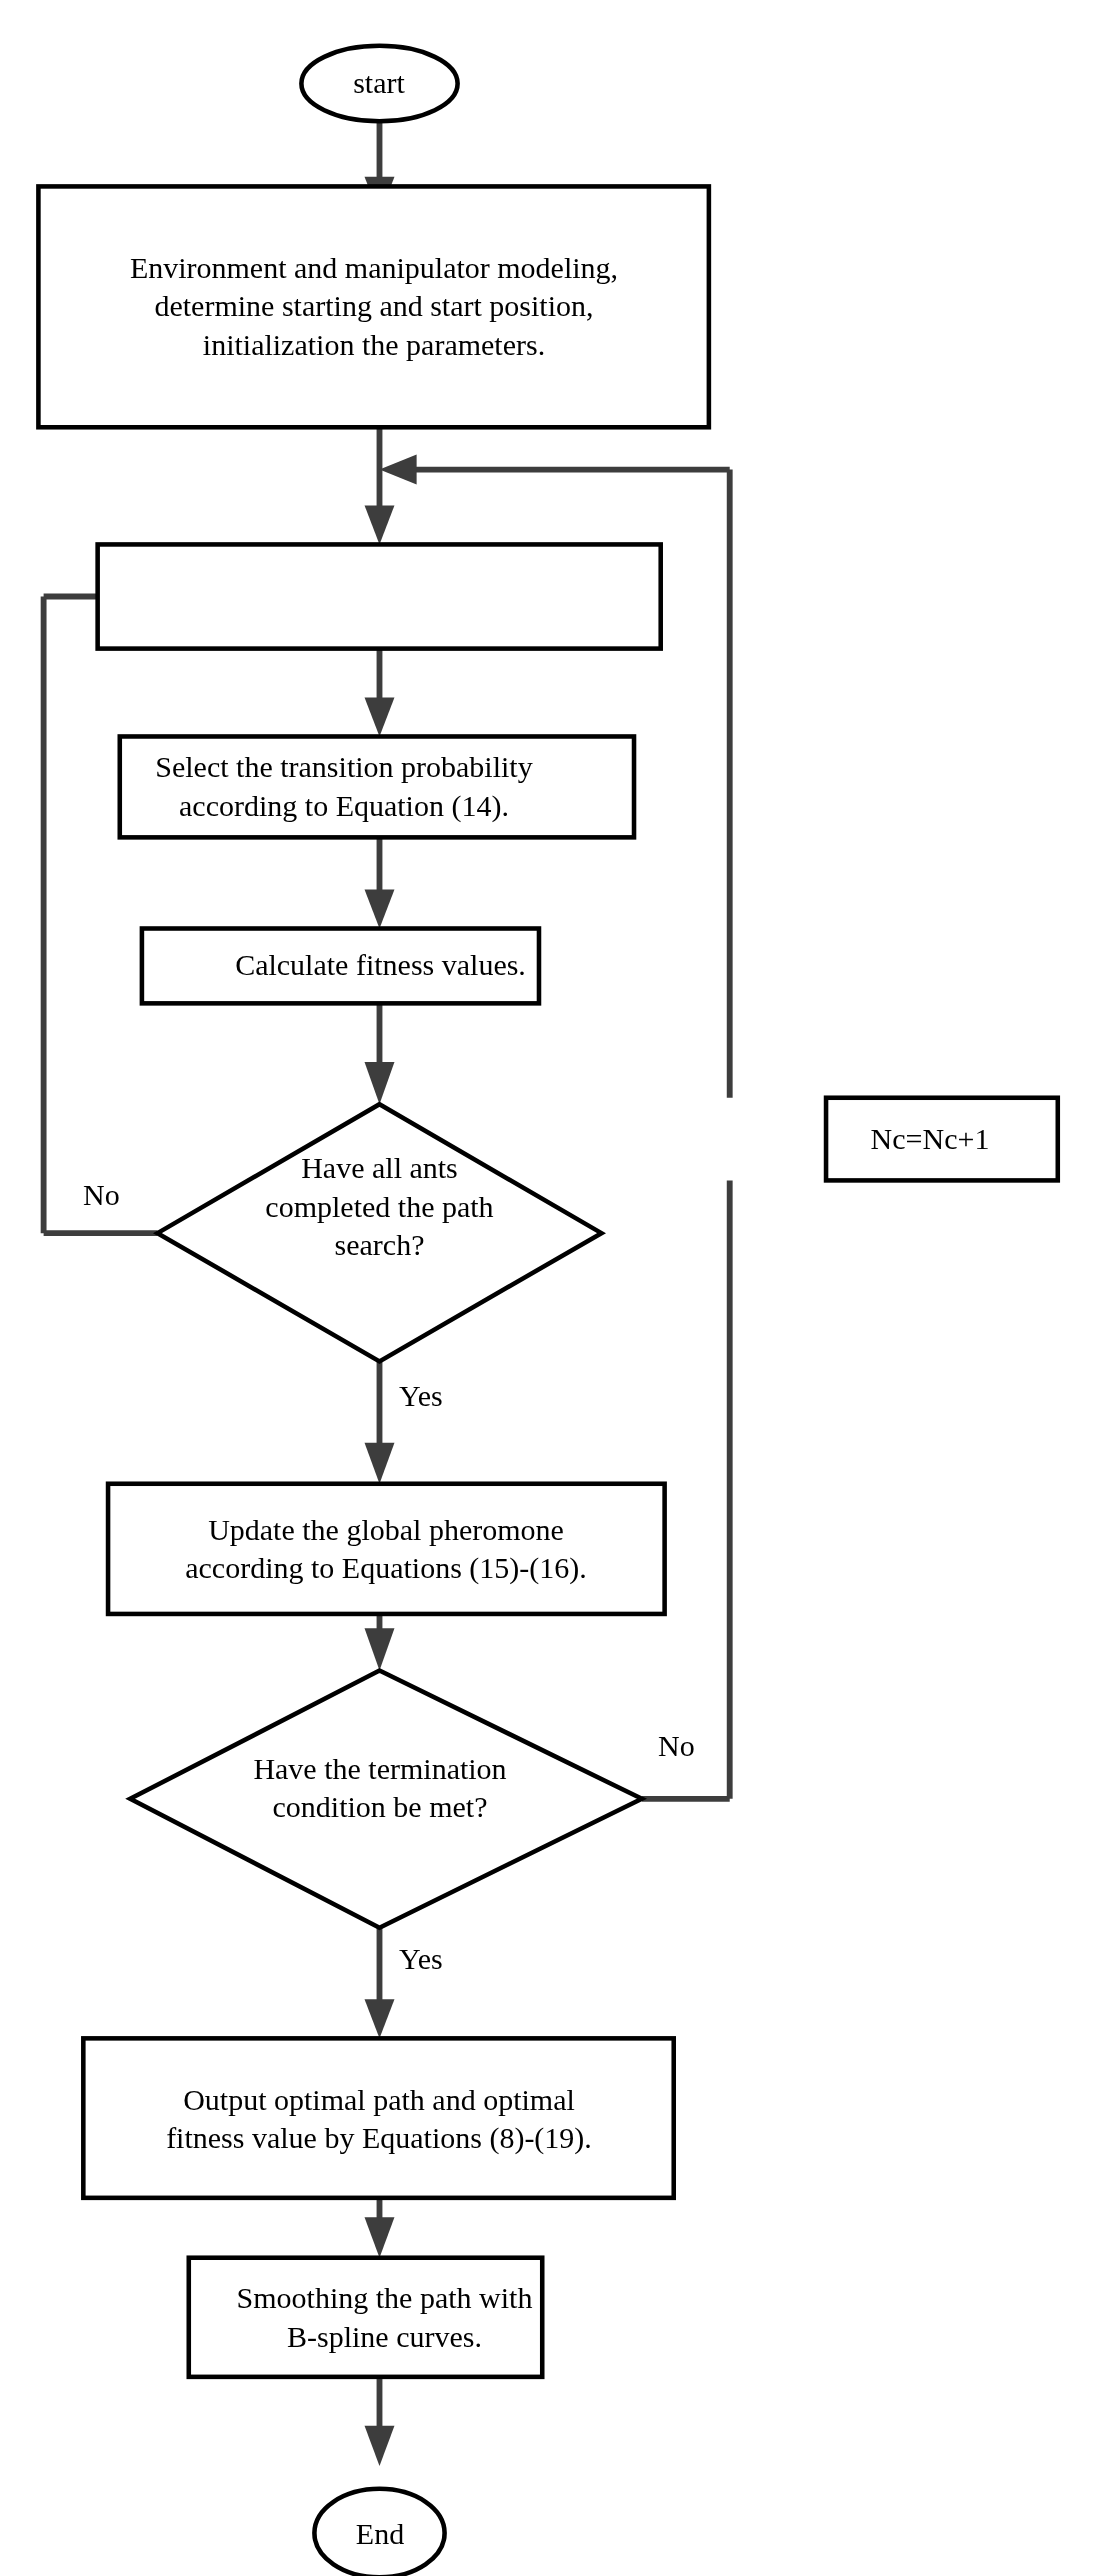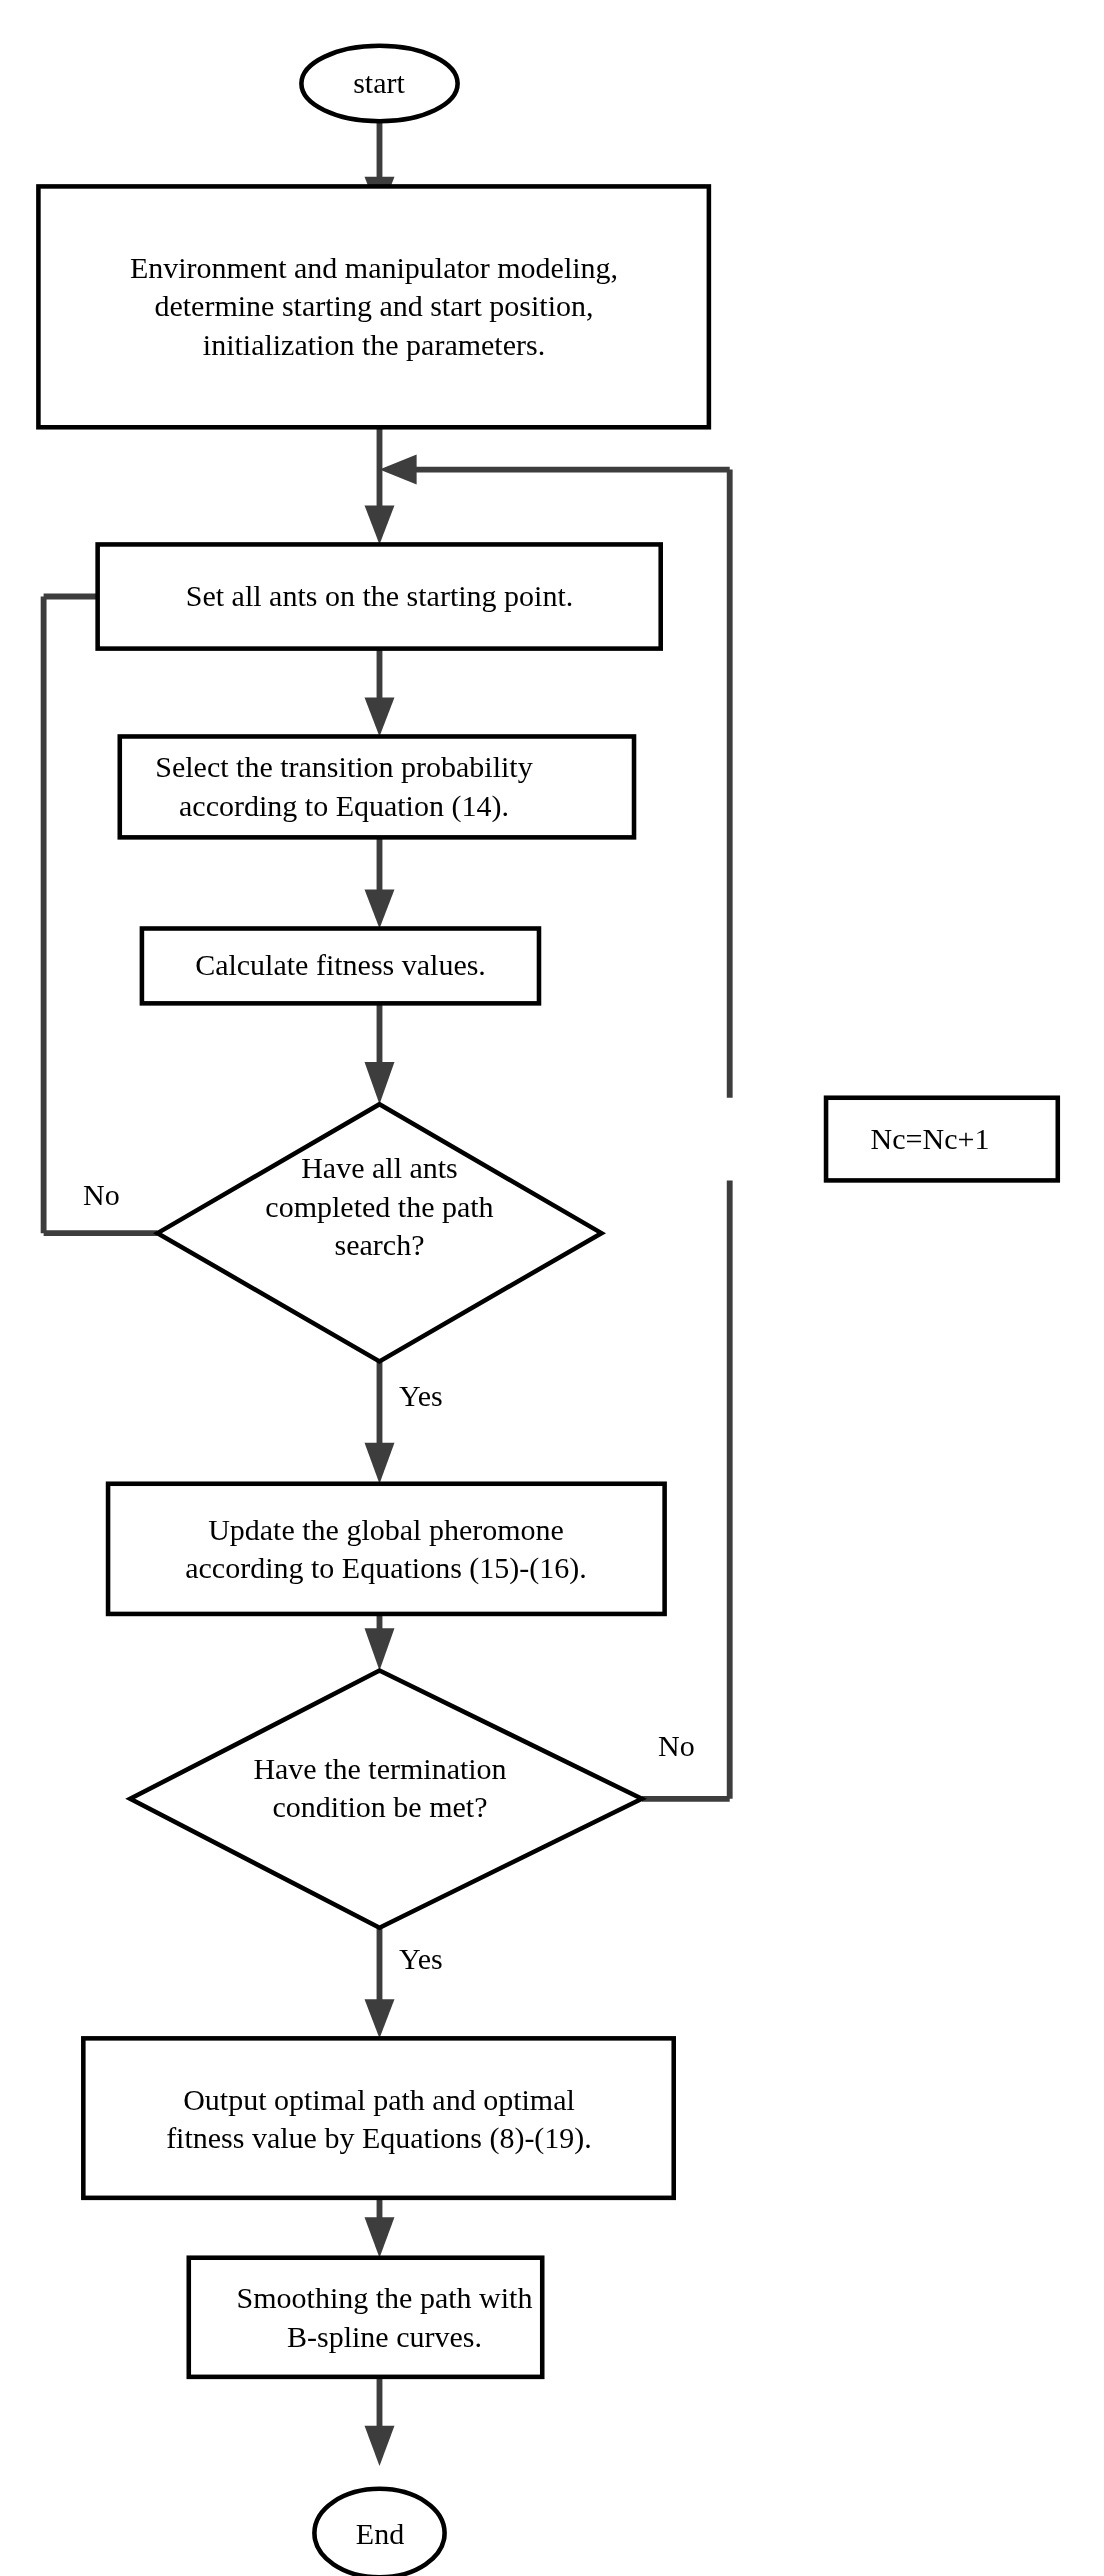--- a/index.html
+++ b/index.html
@@ -163,26 +163,25 @@
     <ellipse class="node-shape" cx="583" cy="3860" rx="100" ry="68"></ellipse>
 
   </svg>
 
   <div class="node-text" style="left:301px; top:42px; width:156px; height:42px;">start</div>
 
   <div class="node-text" style="left:42px; top:168px; width:664px; height:237px;">Environment and manipulator modeling,
 determine starting and start position,
 initialization the parameters.</div>
 
-  <div class="node-text" style="left:101px; top:526px; width:557px; height:100px;">Set all ants on the starting point.</div>
 
   <div class="node-text" style="left:123px; top:718px; width:442px; height:97px;">Select the transition probability
 according to Equation (14).</div>
 
-  <div class="node-text" style="left:145px; top:910px; width:391px; height:71px;">Calculate fitness values.</div>
+  <div class="node-text" style="left:145px; top:910px; width:391px; height:71px;padding-left:40px;">Calculate fitness values.</div>
 
   <div class="node-text" style="left:223px; top:1109px; width:313px; height:156px;">Have all ants
 completed the path
 search?</div>
 
   <div class="node-text" style="left:804px; top:1080px; width:252px; height:79px;">Nc=Nc+1</div>
 
   <div class="node-text" style="left:111px; top:1466px; width:550px; height:126px;">Update the global pheromone
 according to Equations (15)-(16).</div>
 

